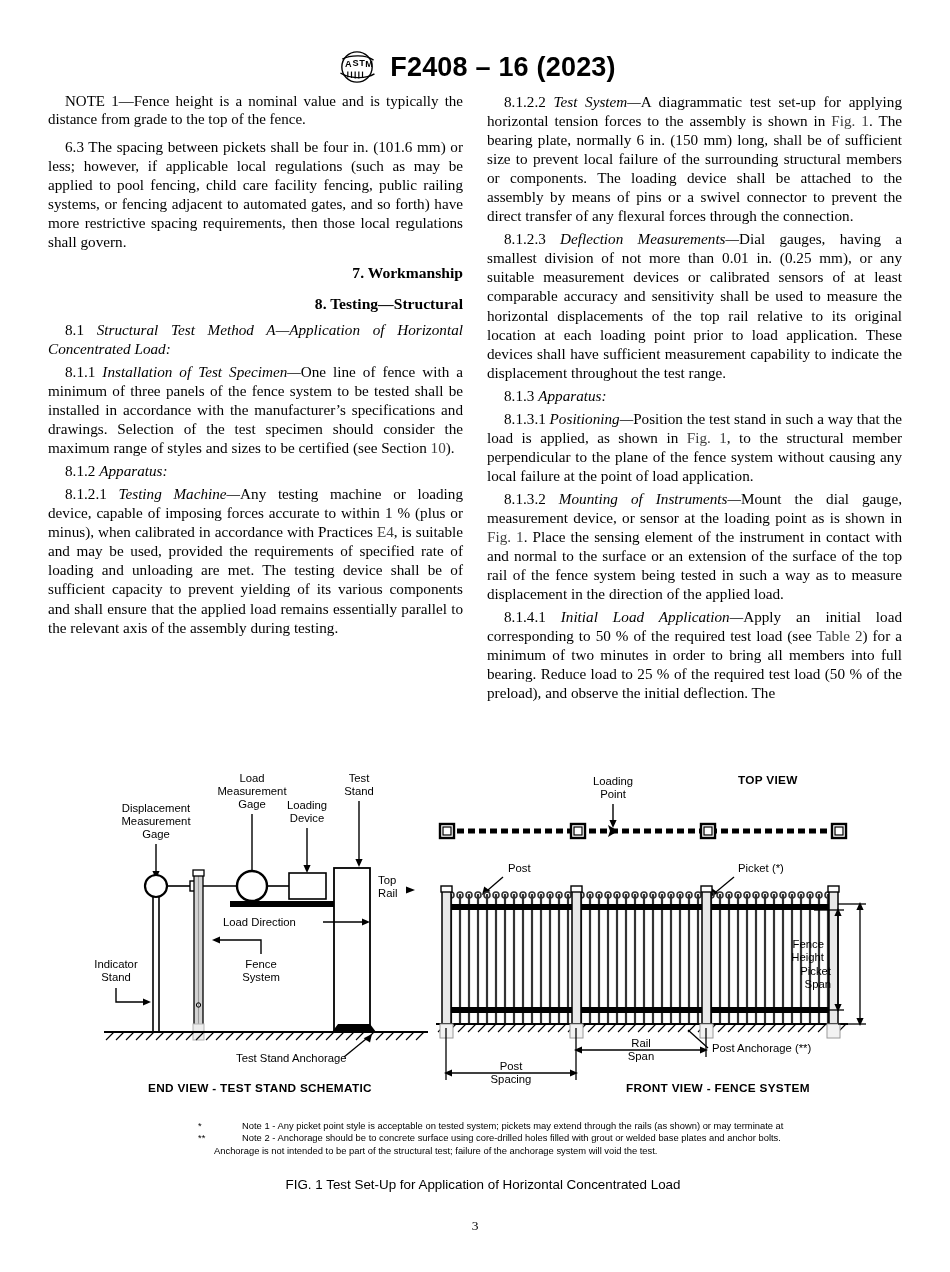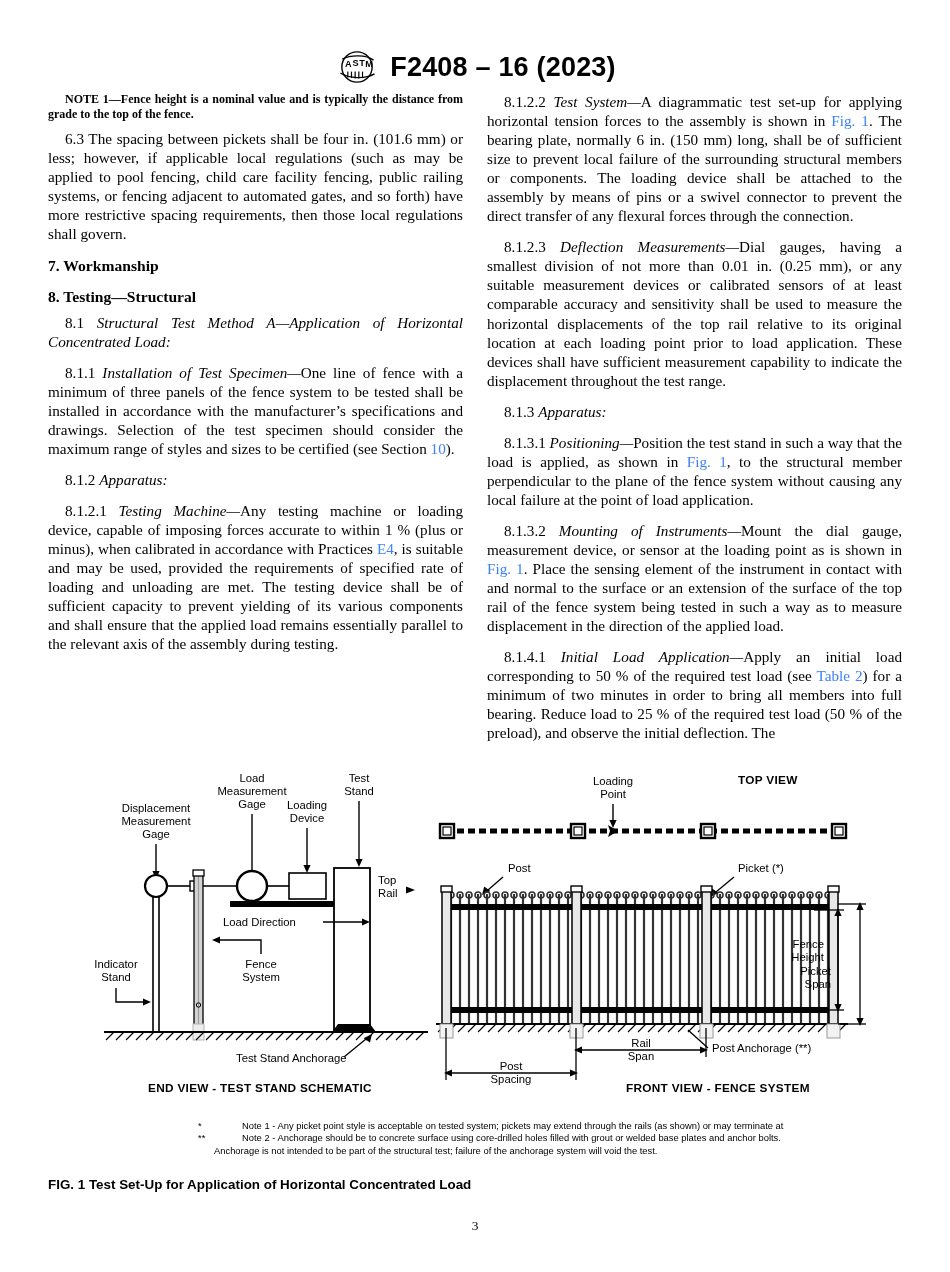--- a/index.html
+++ b/index.html
@@ -33,54 +33,55 @@
   .col { width:415px; }
 
   p.body {
     margin:0 0 0 0;
     font-size:15.2px;
     line-height:1.253;
     text-align:justify;
     text-justify:inter-word;
     hyphens:manual;
   }
-  p.body + p.body { margin-top:12px; }
+  p.body + p.body { margin-top:4px; }
   .indent { text-indent:17px; }
   .note {
-    font-size:12px; line-height:1.22; text-align:justify;
-    margin:0 0 8px 0; text-indent:17px;font-weight:bold;
+    font-size:15px; line-height:1.22; text-align:justify;
+    margin:0 0 8px 0; text-indent:17px;
   }
   .sc { font-variant:small-caps; }
   h3.sec {
     font-family:"Liberation Serif", serif;
     font-weight:bold; font-size:15.6px;
-    margin:13px 0 7px 0; text-align:left;
+    margin:13px 0 7px 0; text-align:right;
   }
   .it { font-style:italic; }
-  .lnk { color:#3b82f6; }
+  .lnk { color:#404040; }
 
   
   .figure {
     position:absolute; left:48px; top:762px; width:854px; height:440px;
     font-family:"Liberation Sans", sans-serif;
   }
   .figsvg { display:block; }
   .fignotes {
     position:absolute; left:150px; top:358px; width:650px;
     font-family:"Liberation Sans", sans-serif;
     font-size:9.4px; line-height:1.32; color:#000;
   }
   .fignotes .fnrow { display:flex; }
   .fignotes .mark { width:16px; flex:0 0 16px; }
   .fignotes .ftxt { flex:1;padding-left:28px; }
   .fignotes .cont { margin-left:16px; }
   .figcaption {
-    position:absolute; left:0; top:415px; width:854px;
+    position:absolute; left:8px; top:415px; width:854px;
+    text-align:center;
     font-family:"Liberation Sans", sans-serif;
-    font-weight:bold; font-size:13.4px;
+    font-weight:normal; font-size:13.4px;
   }
 
   
   .pagenum {
     position:absolute; left:0; top:1218px; width:950px;
     text-align:center; font-size:13.5px;
     font-family:"Liberation Serif", serif;
   }
 
   svg text { font-family:"Liberation Sans", sans-serif; fill:#000; }

